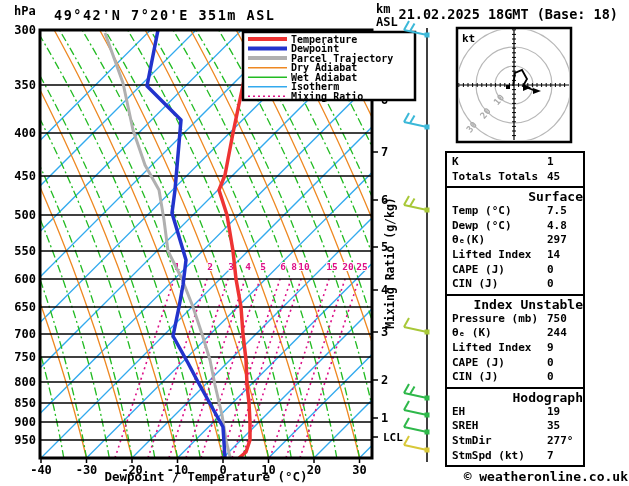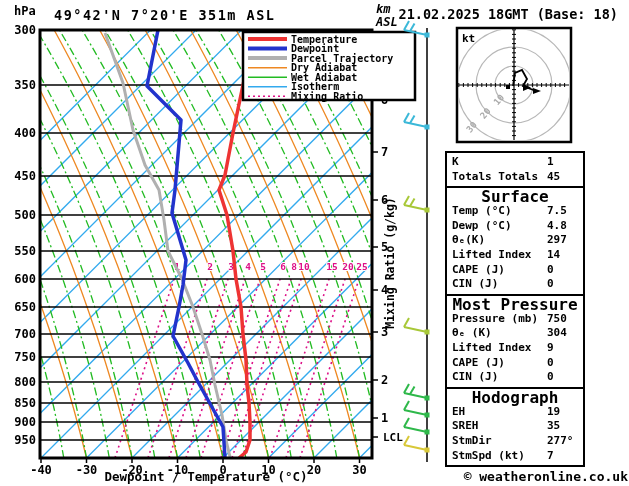--- a/index.html
+++ b/index.html
@@ -3,24 +3,24 @@
 <meta charset="utf-8">
 <style>
   html,body{margin:0;padding:0;background:#fff;}
   #stage{position:relative;width:629px;height:486px;background:#fff;overflow:hidden;
          font-family:"DejaVu Sans Mono","DejaVu Sans",monospace;color:#000;}
   #chart{position:absolute;left:0;top:0;}
   .hdr{position:absolute;font-weight:bold;white-space:pre;}
   #hpa-label{left:14px;top:4px;font-size:12px;}
   #station-title{left:54px;top:7px;font-size:13.5px;letter-spacing:1.5px;}
   #datetime-title{right:11px;top:6px;font-size:13.5px;}
-  #km-asl-label{left:376px;top:3px;font-size:12px;line-height:13px;font-style:italic;}
+  #km-asl-label{left:376px;top:3px;font-size:12px;line-height:13px;}
   #stats{position:absolute;left:445px;top:153px;width:140px;}
   .stat-box{border:2px solid #000;margin-top:-2px;background:#fff;padding:2px 0 2px;}
-  .stat-title{text-align:center;font-weight:bold;font-size:16px;height:14px;line-height:14px;}
+  .stat-title{text-align:right;font-weight:bold;font-size:13px;height:14px;line-height:14px;}
   .stat-row{position:relative;height:14.6px;line-height:14.6px;font-weight:bold;font-size:11px;padding-left:5px;white-space:pre;}
   .stat-val{position:absolute;left:100px;top:0;}
   #watermark{position:absolute;right:1px;top:469px;font-weight:bold;font-size:13px;}
 </style>
 </head>
 <body>
 
 <div id="stage">
   <svg id="chart" width="629" height="486">
       <defs>
@@ -334,23 +334,23 @@
       <div class="stat-box">
         <div class="stat-title">Surface</div>
         <div class="stat-row"><span>Temp (°C)</span><span class="stat-val">7.5</span></div>
         <div class="stat-row"><span>Dewp (°C)</span><span class="stat-val">4.8</span></div>
         <div class="stat-row"><span>θₑ(K)</span><span class="stat-val">297</span></div>
         <div class="stat-row"><span>Lifted Index</span><span class="stat-val">14</span></div>
         <div class="stat-row"><span>CAPE (J)</span><span class="stat-val">0</span></div>
         <div class="stat-row"><span>CIN (J)</span><span class="stat-val">0</span></div>
       </div>
       <div class="stat-box">
-        <div class="stat-title">Most Pressure</div>
+        <div class="stat-title">Index Unstable</div>
         <div class="stat-row"><span>Pressure (mb)</span><span class="stat-val">750</span></div>
-        <div class="stat-row"><span>θₑ (K)</span><span class="stat-val">304</span></div>
+        <div class="stat-row"><span>θₑ (K)</span><span class="stat-val">244</span></div>
         <div class="stat-row"><span>Lifted Index</span><span class="stat-val">9</span></div>
         <div class="stat-row"><span>CAPE (J)</span><span class="stat-val">0</span></div>
         <div class="stat-row"><span>CIN (J)</span><span class="stat-val">0</span></div>
       </div>
       <div class="stat-box">
         <div class="stat-title">Hodograph</div>
         <div class="stat-row"><span>EH</span><span class="stat-val">19</span></div>
         <div class="stat-row"><span>SREH</span><span class="stat-val">35</span></div>
         <div class="stat-row"><span>StmDir</span><span class="stat-val">277°</span></div>
         <div class="stat-row"><span>StmSpd (kt)</span><span class="stat-val">7</span></div>

